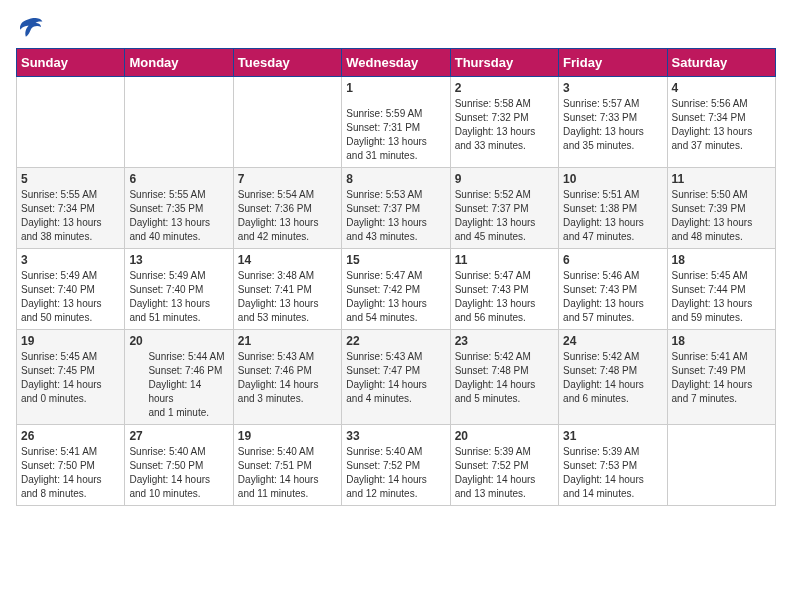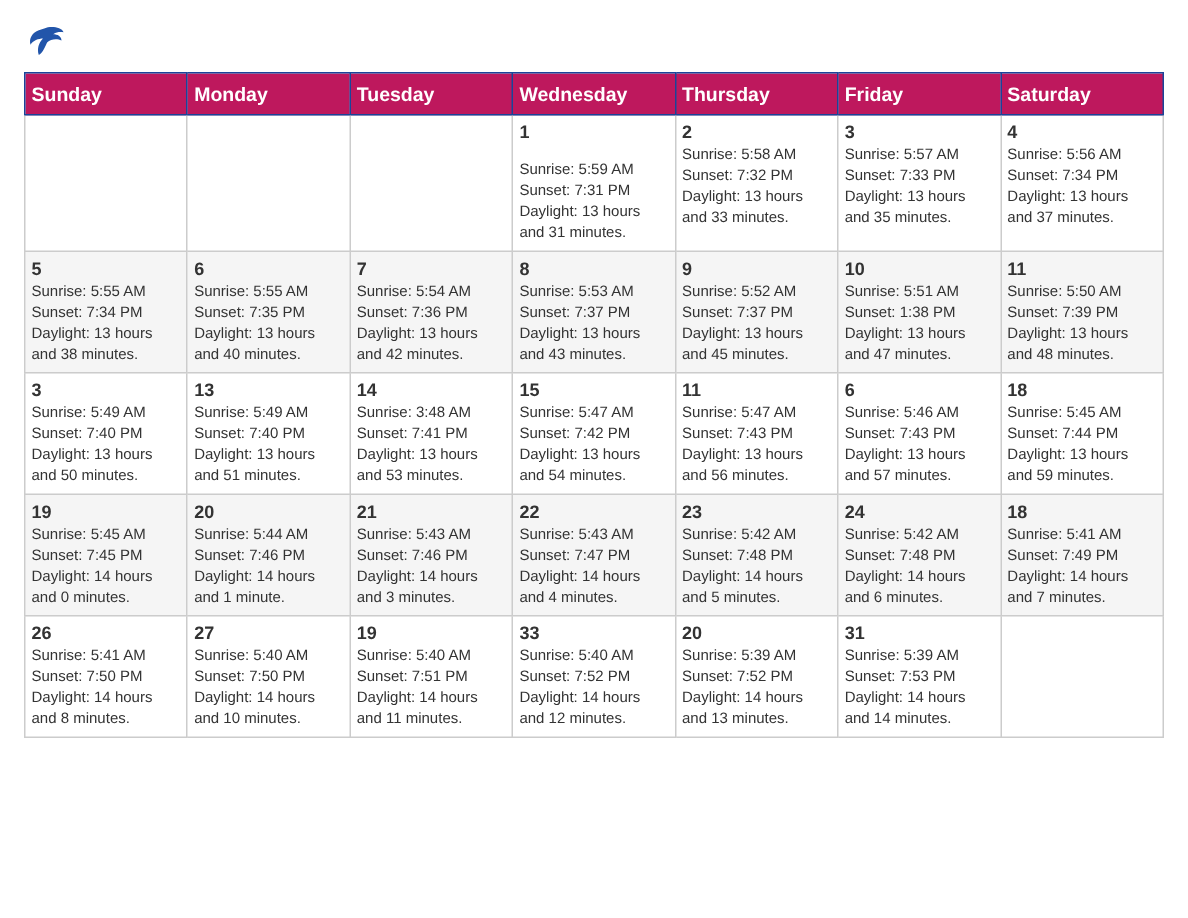--- a/index.html
+++ b/index.html
@@ -237,21 +237,21 @@
       <tr>
         <td>
           <div class="day-num">19</div>
           <div class="day-info" style="white-space: pre-line;">Sunrise: 5:45 AM
 Sunset: 7:45 PM
 Daylight: 14 hours
 and 0 minutes.</div>
         </td>
         <td>
           <div class="day-num">20</div>
-          <div class="day-info" style="white-space: pre-line;">Sunrise: 5:44 AM
+          <div class="day-info" style="white-space: pre-line; margin-left: 19px;">Sunrise: 5:44 AM
 Sunset: 7:46 PM
 Daylight: 14 hours
 and 1 minute.</div>
         </td>
         <td>
           <div class="day-num">21</div>
           <div class="day-info" style="white-space: pre-line;">Sunrise: 5:43 AM
 Sunset: 7:46 PM
 Daylight: 14 hours
 and 3 minutes.</div>

